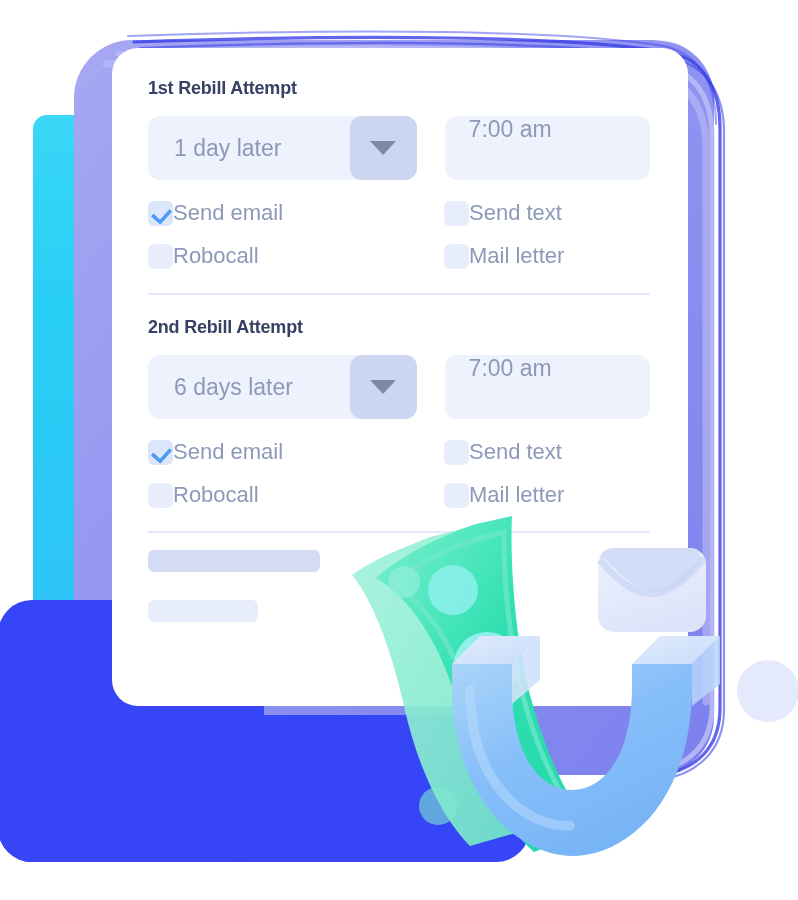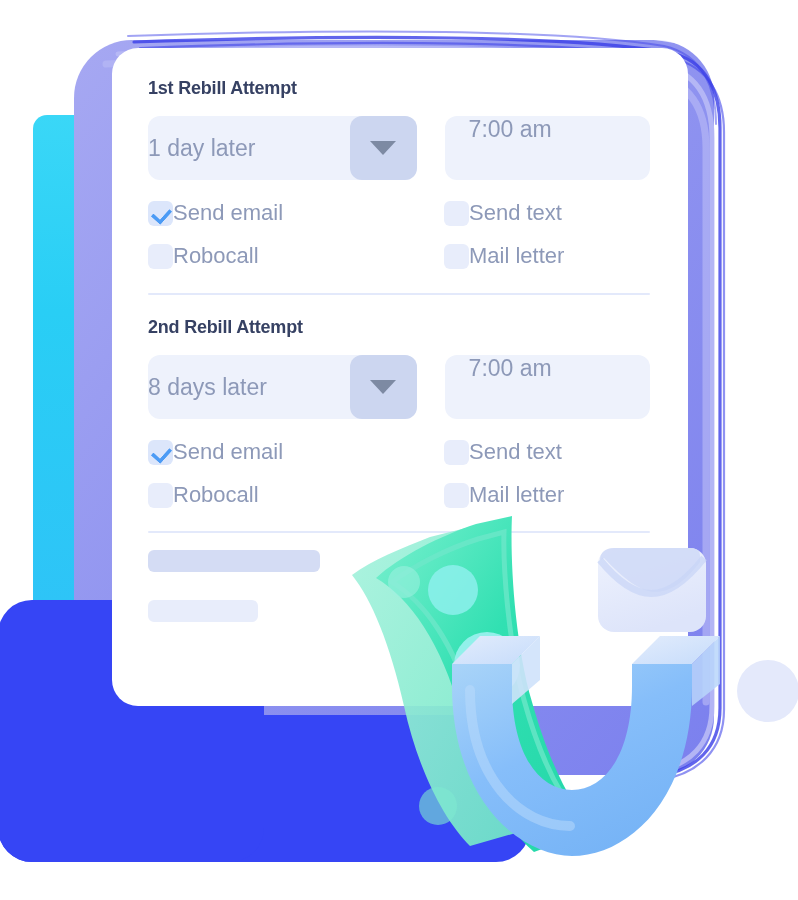--- a/index.html
+++ b/index.html
@@ -72,20 +72,21 @@
   }
   .select-wrap {
     position: relative;
     display: flex;
     align-items: center;
     width: 272px; height: 64px;
     background: #eef2fc;
     border-radius: 12px;
   }
   .select-value {
+    padding-left: 26px;
     font-size: 23px;
     color: #8d99b8;
     white-space: nowrap;
   }
   .select-arrow-btn {
     position: absolute;
     right: 0; top: 0;
     width: 67px; height: 64px;
     background: #ccd6f0;
     border-radius: 12px;
@@ -251,21 +252,21 @@
         </div>
       </div>
 
       <div class="divider"></div>
 
       <div>
         <div class="section-title second">2nd Rebill Attempt</div>
 
         <div class="row-fields">
           <div class="select-wrap">
-            <span class="select-value">8 days later</span>
+            <span class="select-value">6 days later</span>
             <span class="select-arrow-btn">
               <span class="caret"></span>
             </span>
           </div>
           <div class="time-field">
             <span class="time-value">7:00 am</span>
           </div>
         </div>
 
         <div class="checks">

